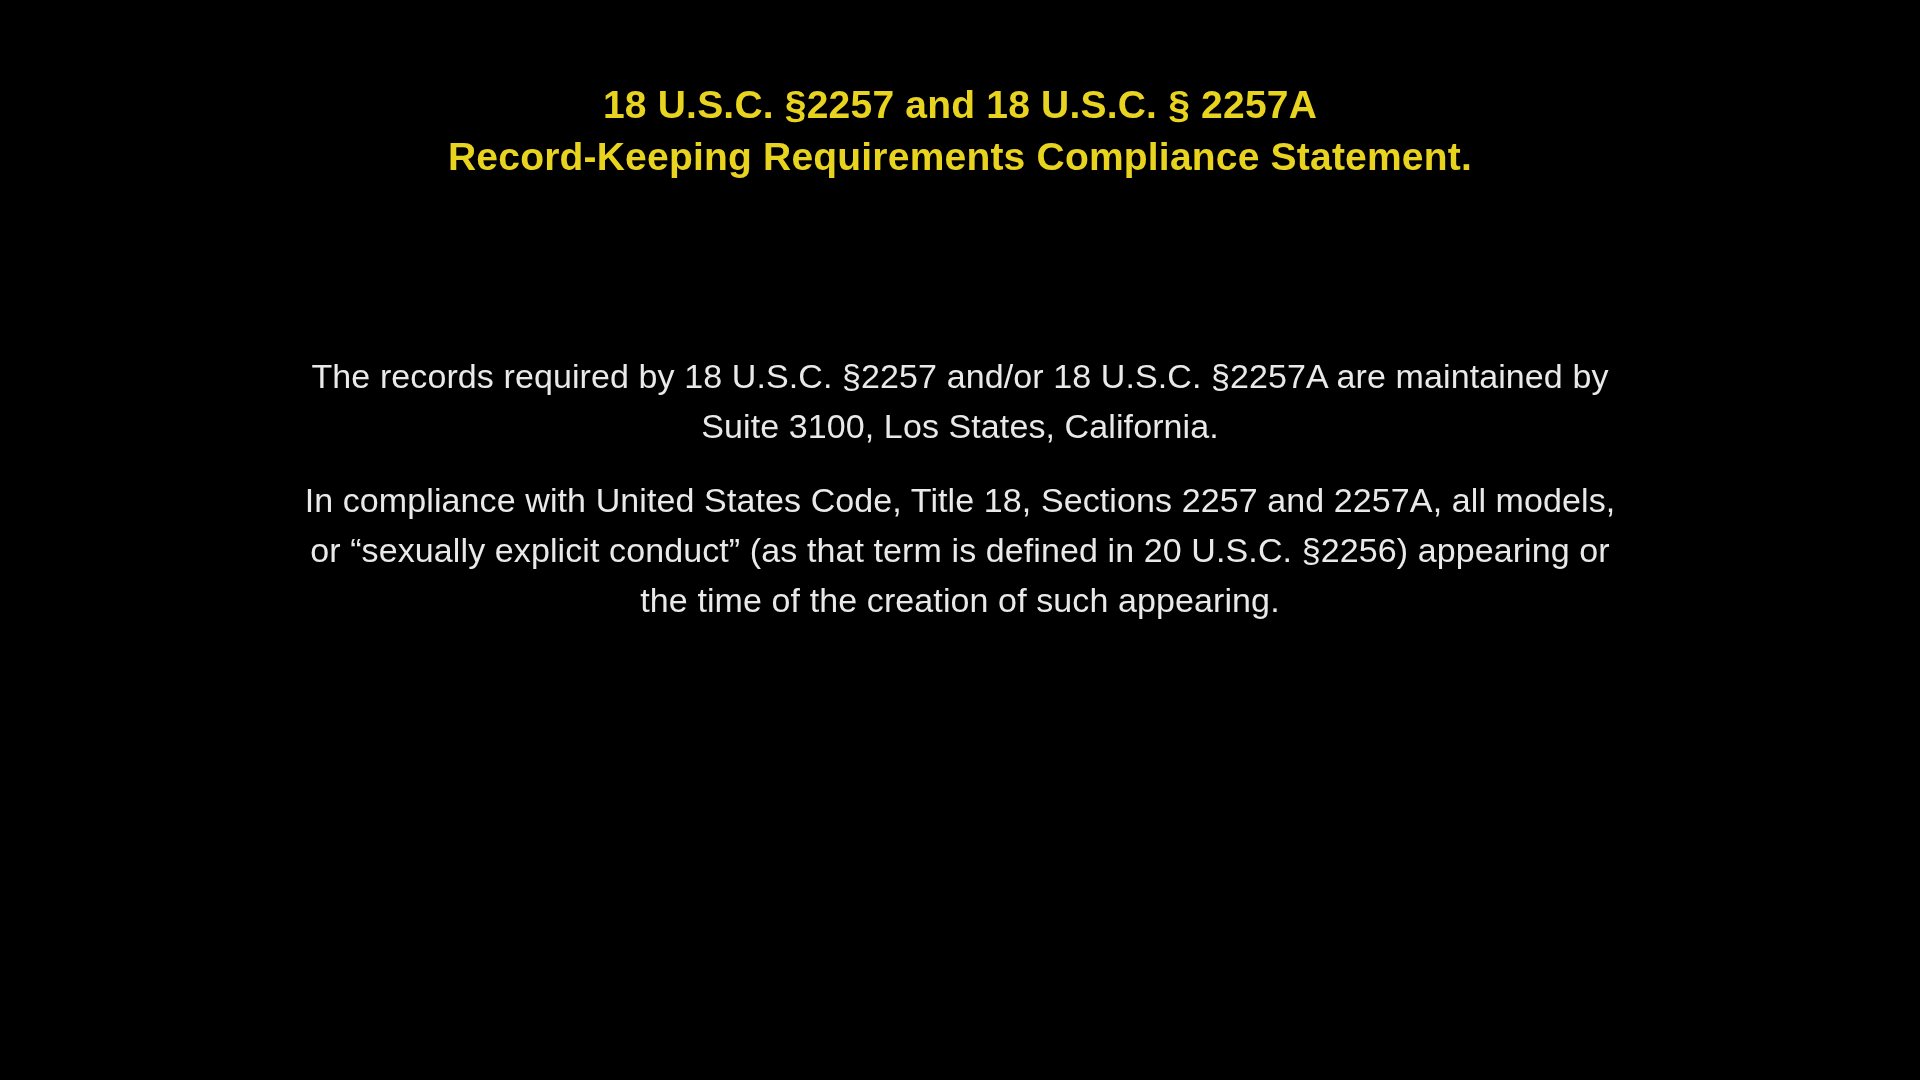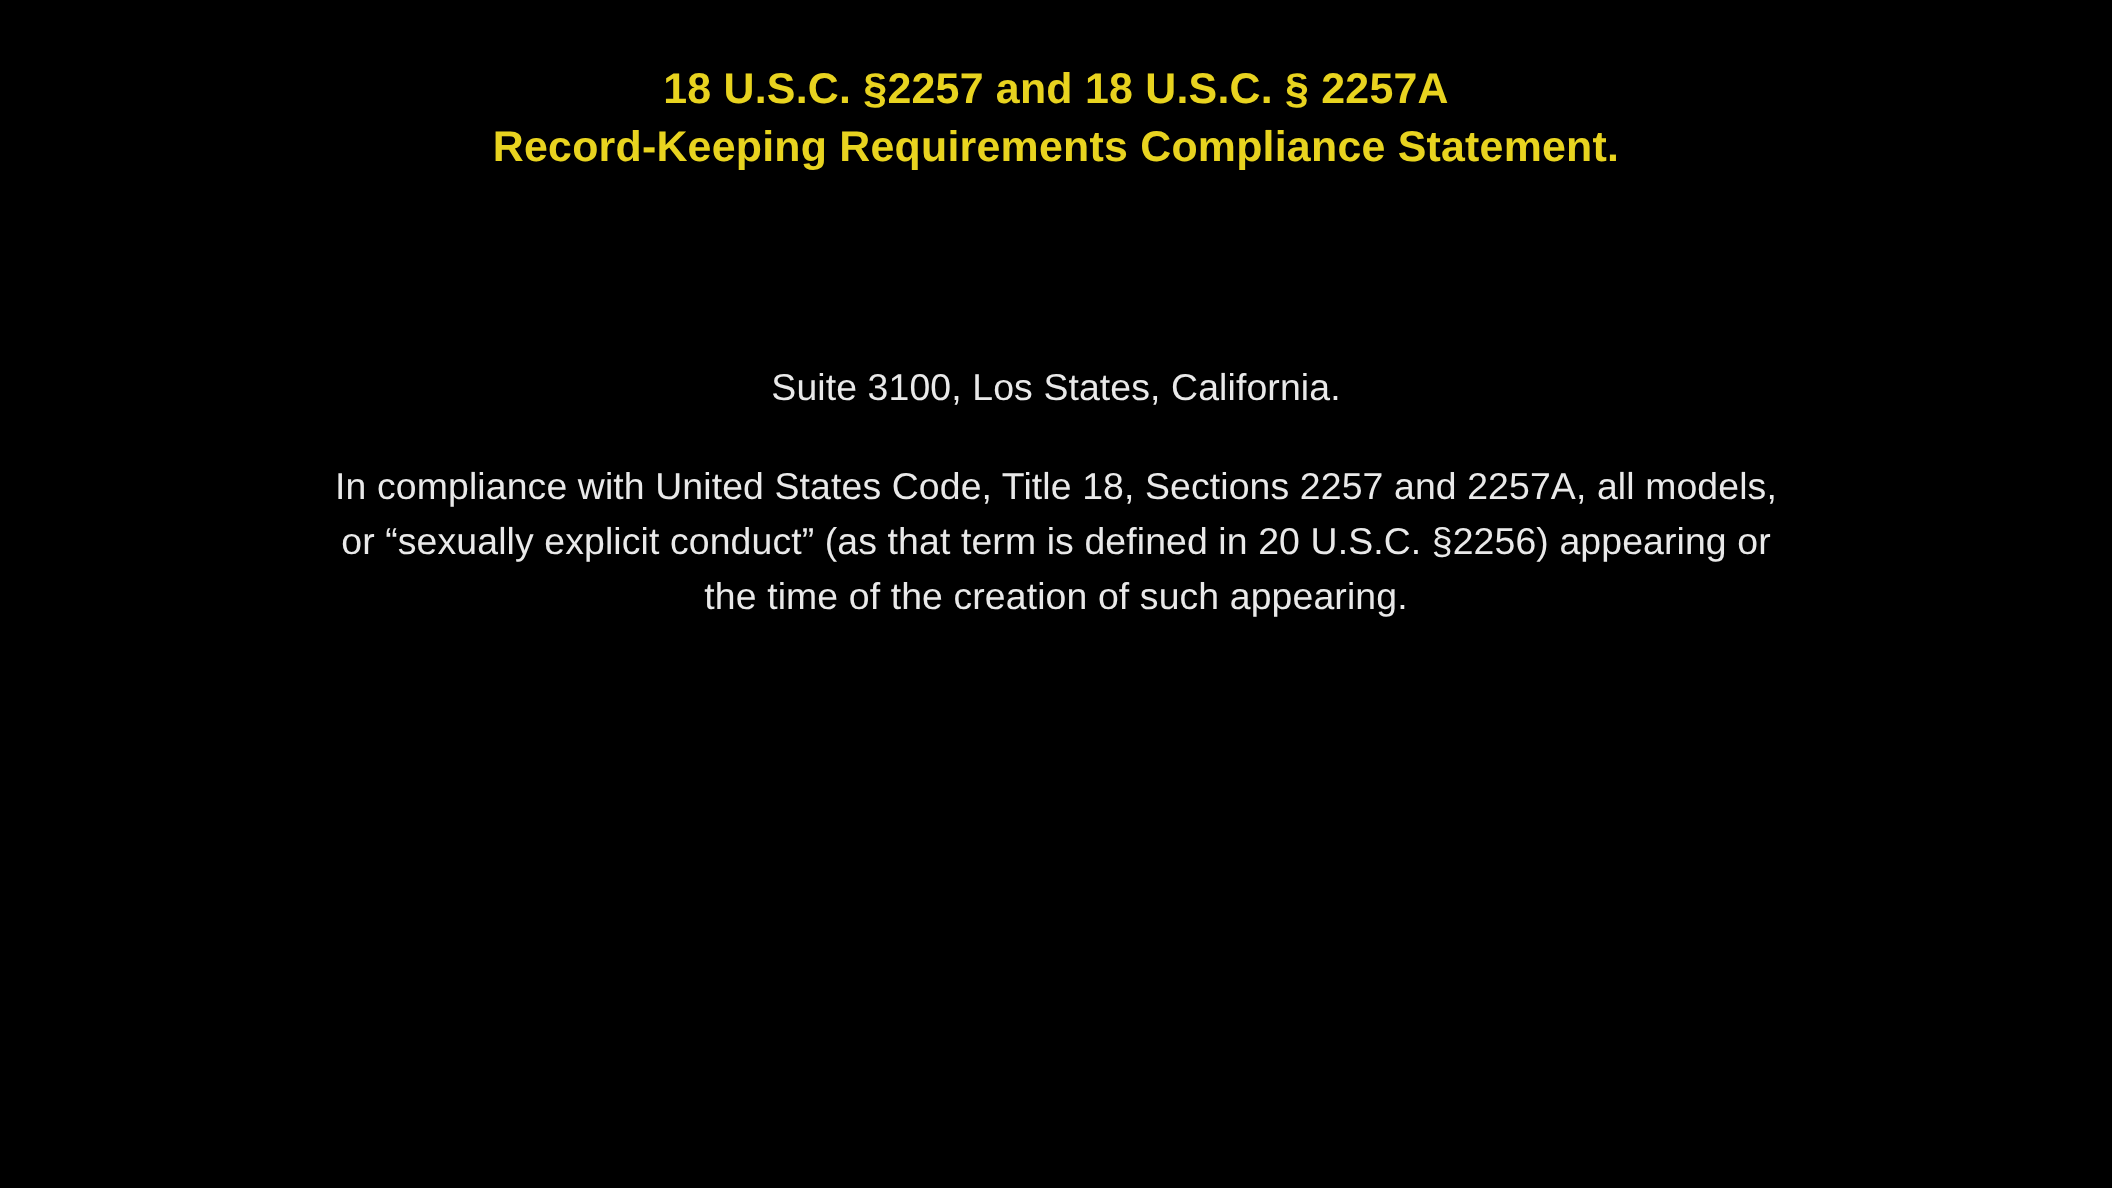--- a/index.html
+++ b/index.html
@@ -16,54 +16,55 @@
     background: #000000;
     font-family: "Liberation Sans", "DejaVu Sans", sans-serif;
   }
   .content {
     width: 1400px;
     margin: 0 auto;
     text-align: center;
   }
   .title {
     margin: 0;
-    padding-top: 56px;
+    padding-top: 79px;
     color: #e8d31f;
     font-size: 39px;
     font-weight: bold;
     line-height: 52px;
     letter-spacing: 0.2px;
   }
   .title .line { display: block; }
   .body-copy {
     color: #e9e9e9;
     font-size: 34px;
     font-weight: normal;
     line-height: 50px;
     letter-spacing: 0.1px;
   }
   .paragraph { margin: 0; }
   .paragraph-first { margin-top: 168px; }
-  .paragraph + .paragraph { margin-top: 40px; }
+  .paragraph + .paragraph { margin-top: 24px; }
   .paragraph .line { display: block; }
 </style>
 </head>
 <body>
 
 <div class="page">
   <div class="content">
 
     <h1 class="title">
       <span class="line">18 U.S.C. §2257 and 18 U.S.C. § 2257A</span>
       <span class="line">Record-Keeping Requirements Compliance Statement.</span>
     </h1>
 
     <div class="body-copy">
 
       <p class="paragraph paragraph-first">
+        <span class="line">The records required by 18 U.S.C. §2257 and/or 18 U.S.C. §2257A are maintained by</span>
         <span class="line">Suite 3100, Los States, California.</span>
       </p>
 
       <p class="paragraph">
         <span class="line">In compliance with United States Code, Title 18, Sections 2257 and 2257A, all models,</span>
         <span class="line">or “sexually explicit conduct” (as that term is defined in 20 U.S.C. §2256) appearing or</span>
         <span class="line">the time of the creation of such appearing.</span>
       </p>
 
     </div>

